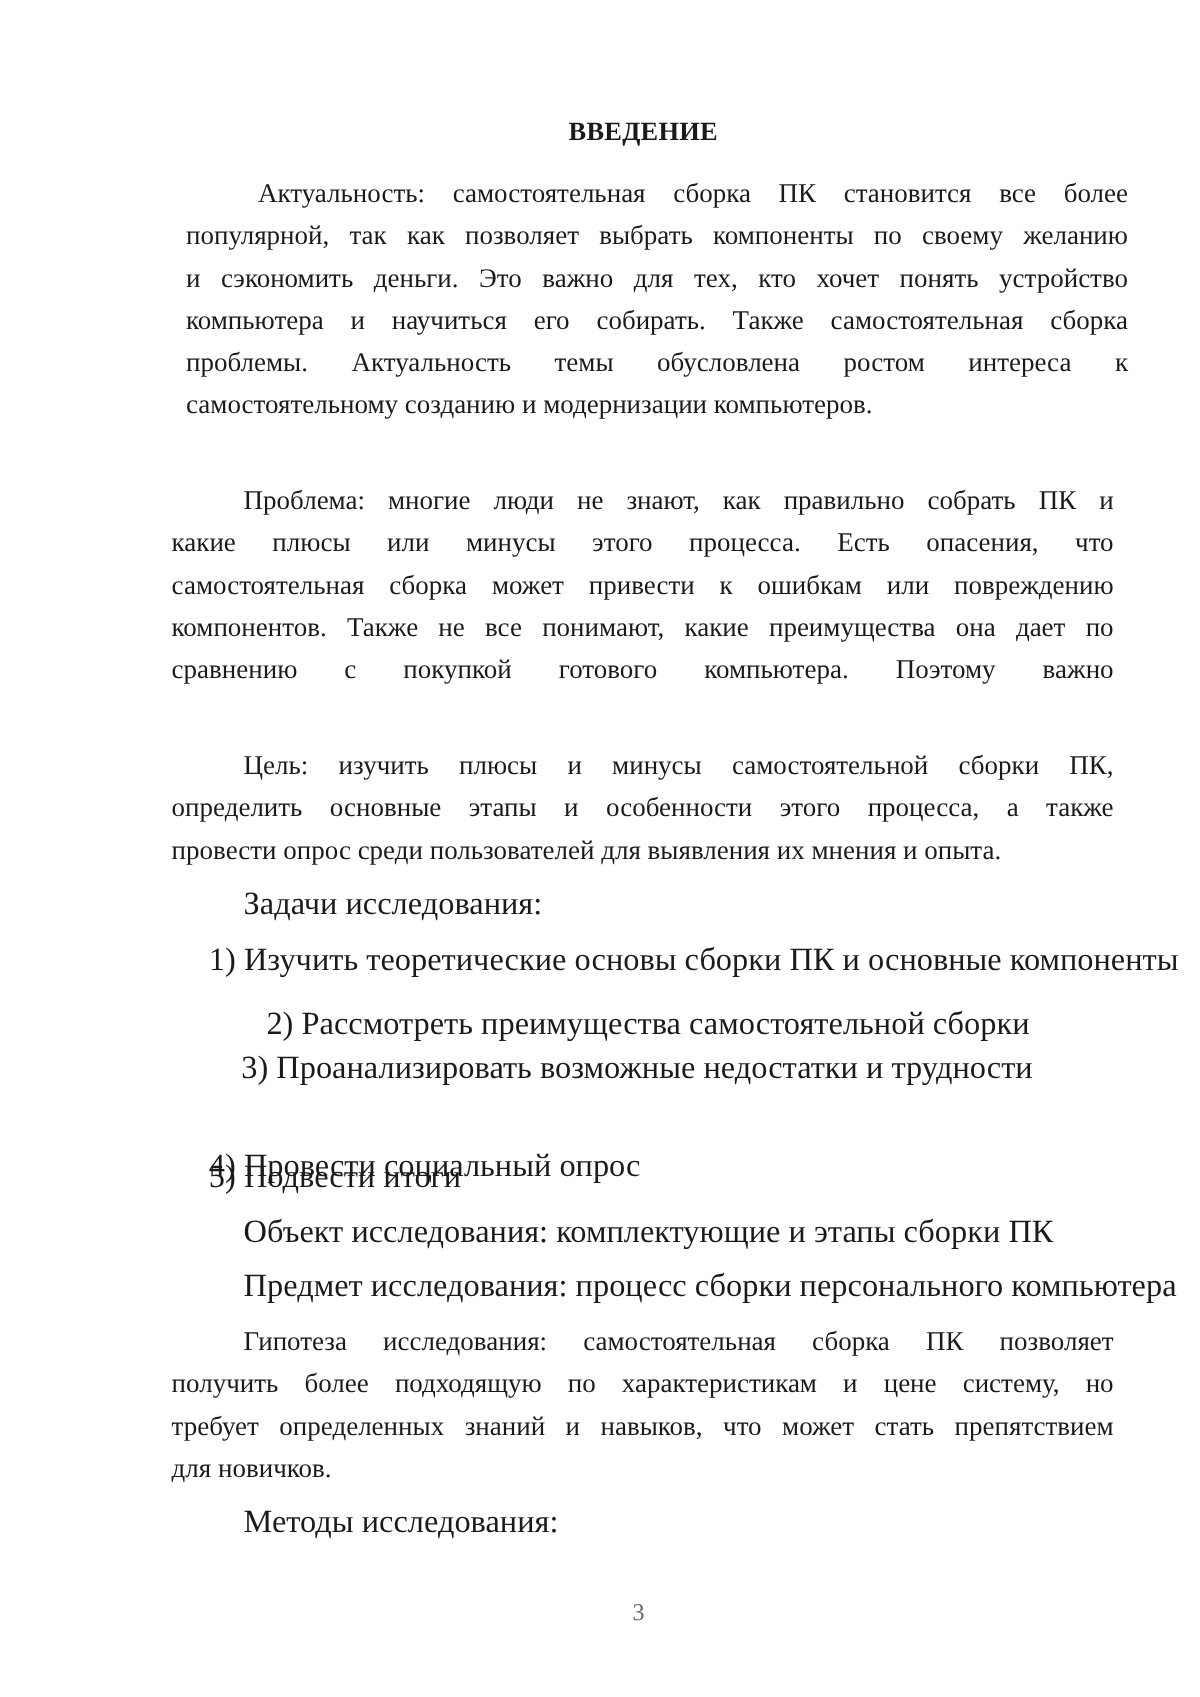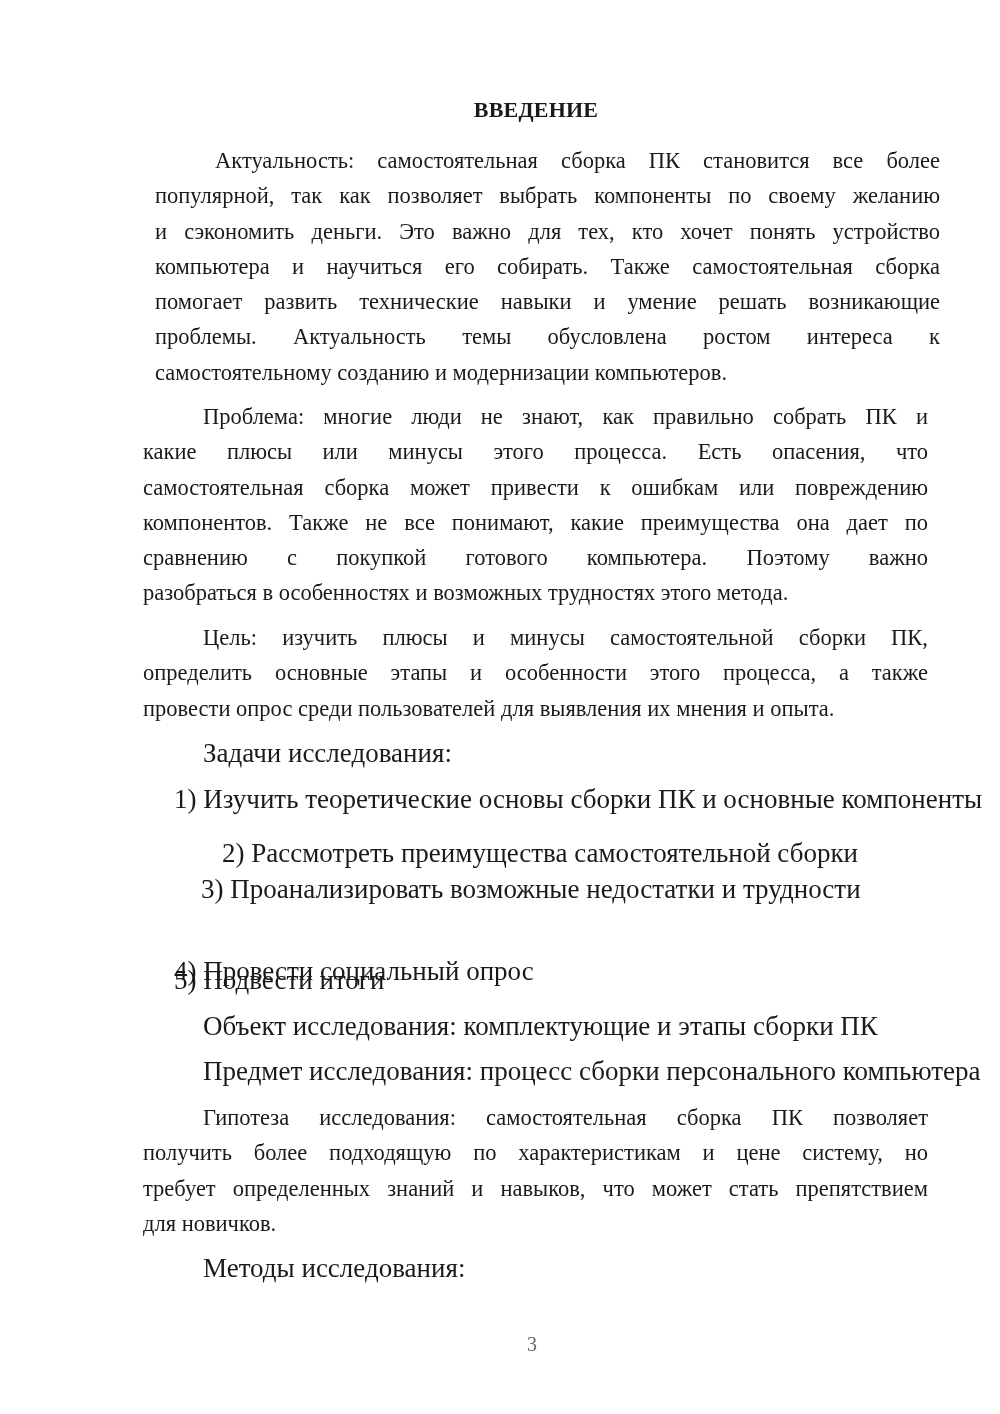--- a/index.html
+++ b/index.html
@@ -79,32 +79,30 @@
 
 <div class="page">
 
   <div class="title">ВВЕДЕНИЕ</div>
 
   <div class="block" style="top:143px;margin-left:12px;">
     <span class="line indent">Актуальность: самостоятельная сборка ПК становится все более</span>
     <span class="line">популярной, так как позволяет выбрать компоненты по своему желанию</span>
     <span class="line">и сэкономить деньги. Это важно для тех, кто хочет понять устройство</span>
     <span class="line">компьютера и научиться его собирать. Также самостоятельная сборка</span>
-    <span class="line">помогает развить технические навыки и умение решать возникающие</span>
     <span class="line">проблемы. Актуальность темы обусловлена ростом интереса к</span>
     <span class="line last">самостоятельному созданию и модернизации компьютеров.</span>
   </div>
 
   <div class="block" style="top:399px;">
     <span class="line indent">Проблема: многие люди не знают, как правильно собрать ПК и</span>
     <span class="line">какие плюсы или минусы этого процесса. Есть опасения, что</span>
     <span class="line">самостоятельная сборка может привести к ошибкам или повреждению</span>
     <span class="line">компонентов. Также не все понимают, какие преимущества она дает по</span>
     <span class="line">сравнению с покупкой готового компьютера. Поэтому важно</span>
-    <span class="line last">разобраться в особенностях и возможных трудностях этого метода.</span>
   </div>
 
   <div class="block" style="top:620px;">
     <span class="line indent">Цель: изучить плюсы и минусы самостоятельной сборки ПК,</span>
     <span class="line">определить основные этапы и особенности этого процесса, а также</span>
     <span class="line last">провести опрос среди пользователей для выявления их мнения и опыта.</span>
   </div>
 
   <div class="single" style="top:736px; left:203px;">Задачи исследования:</div>
 

